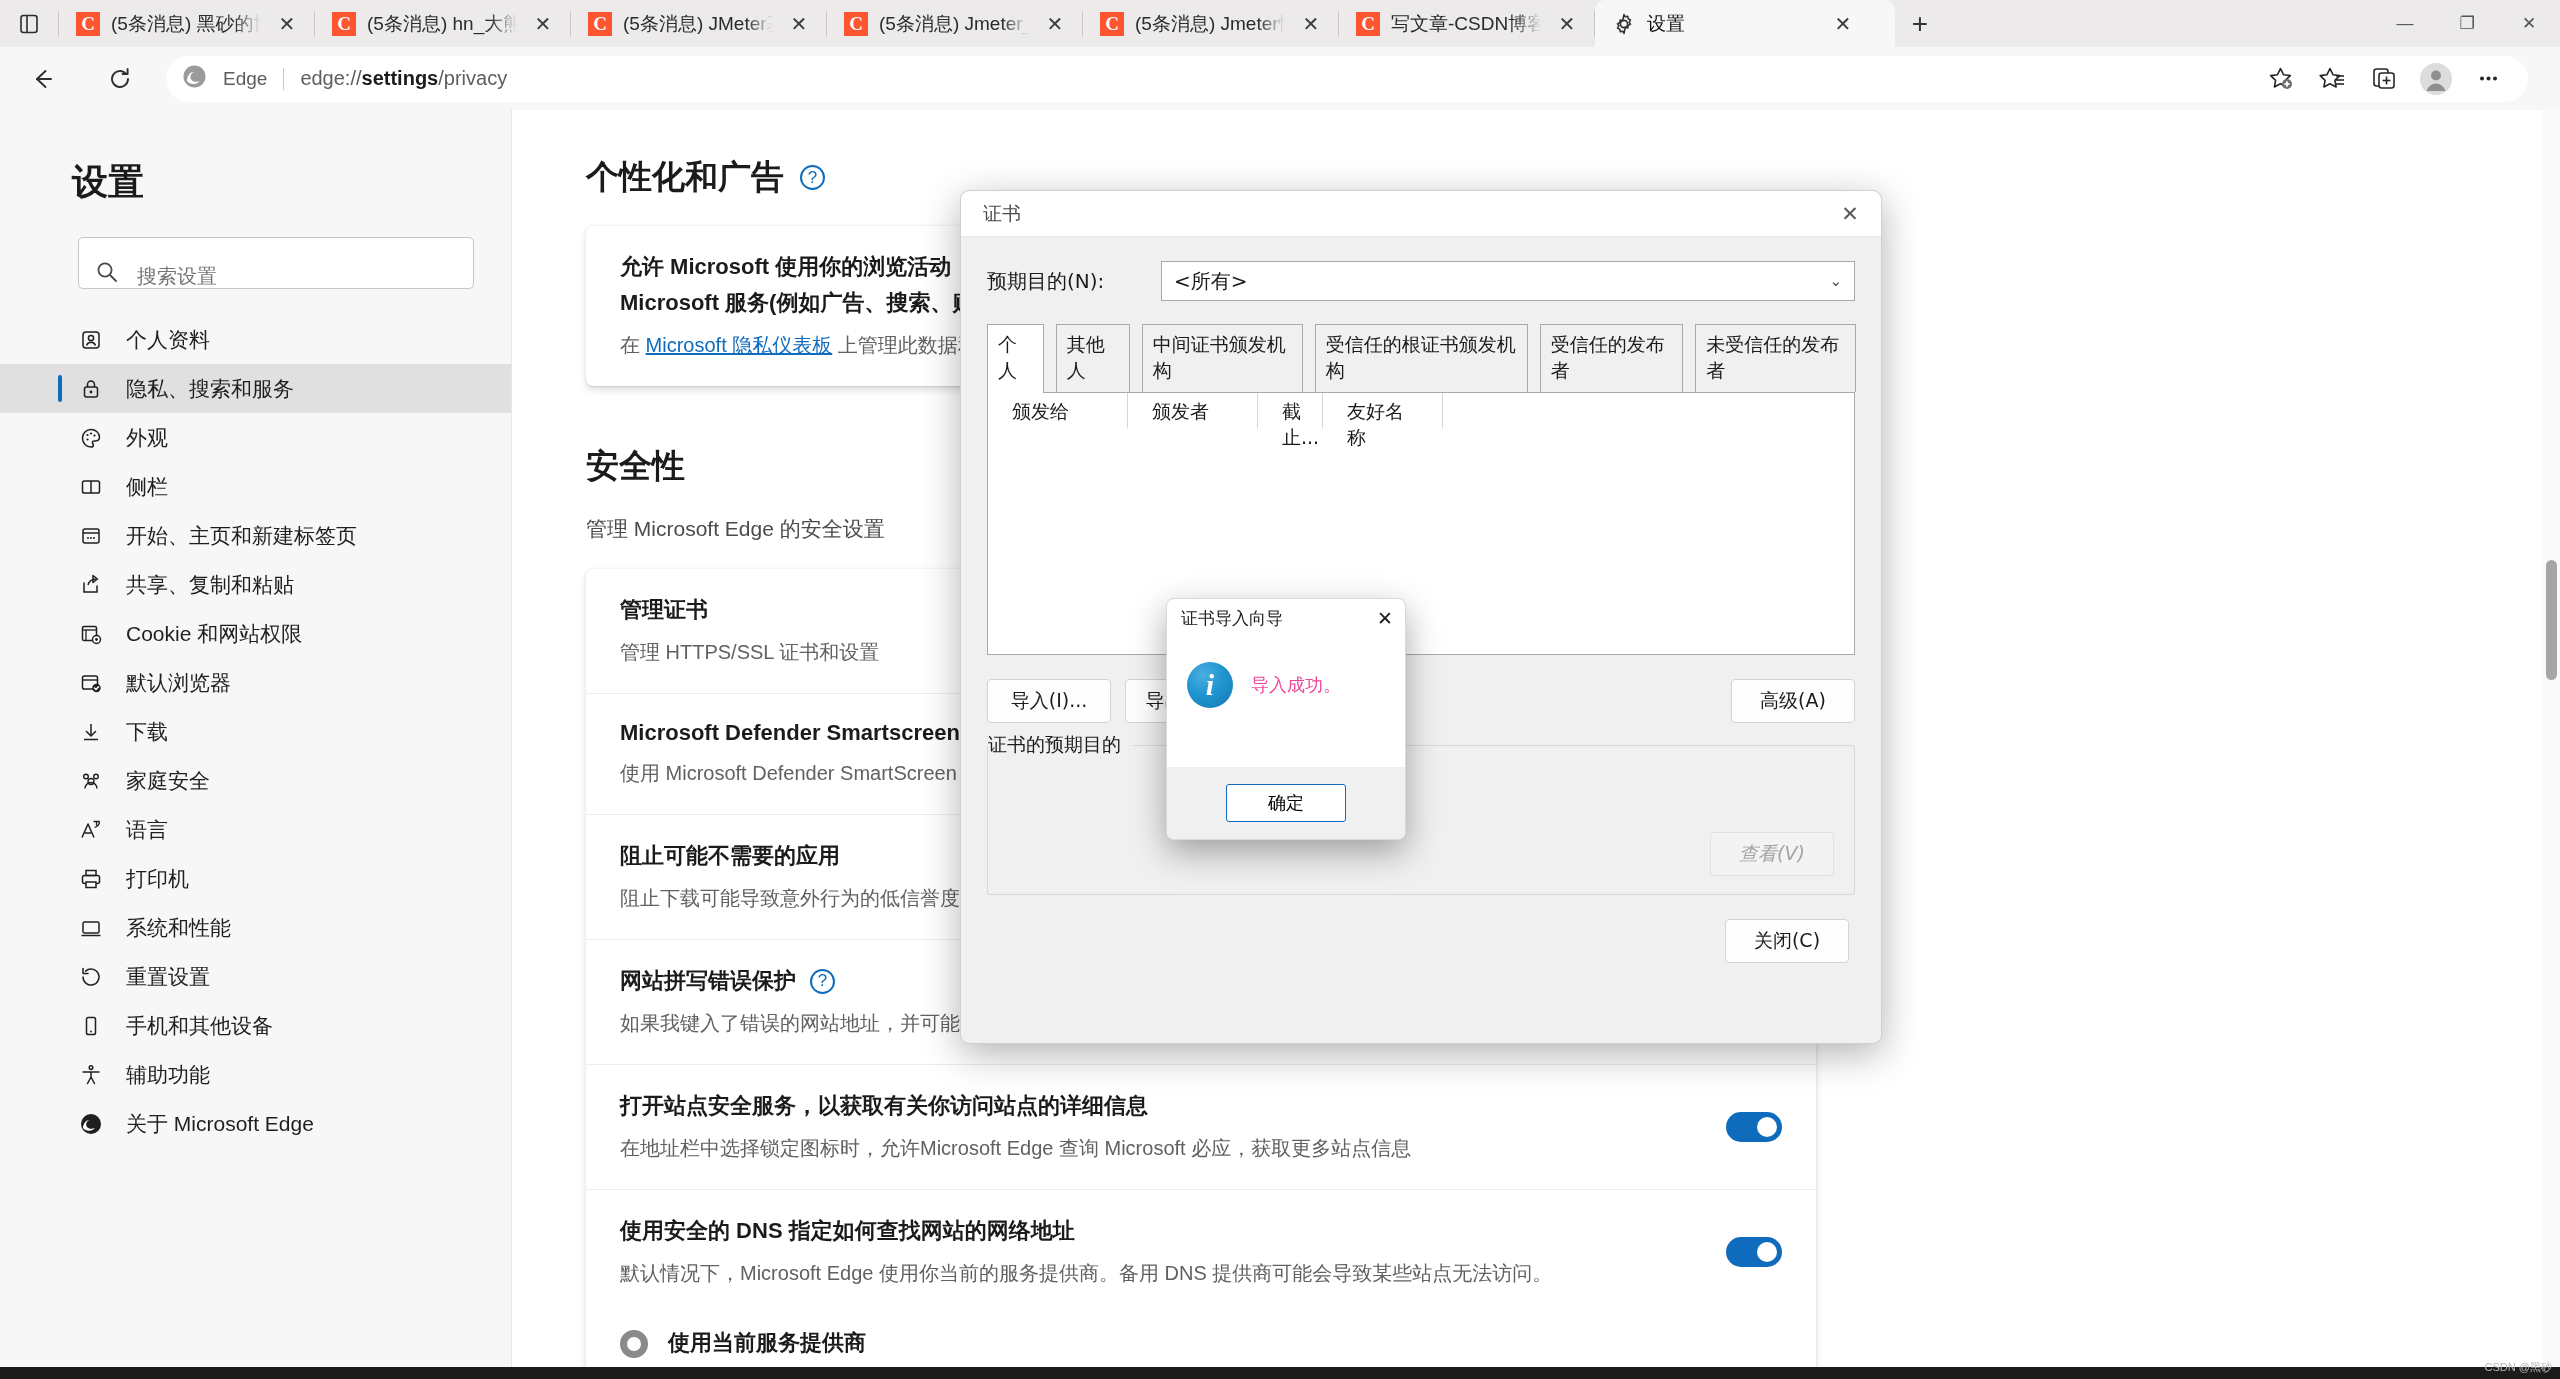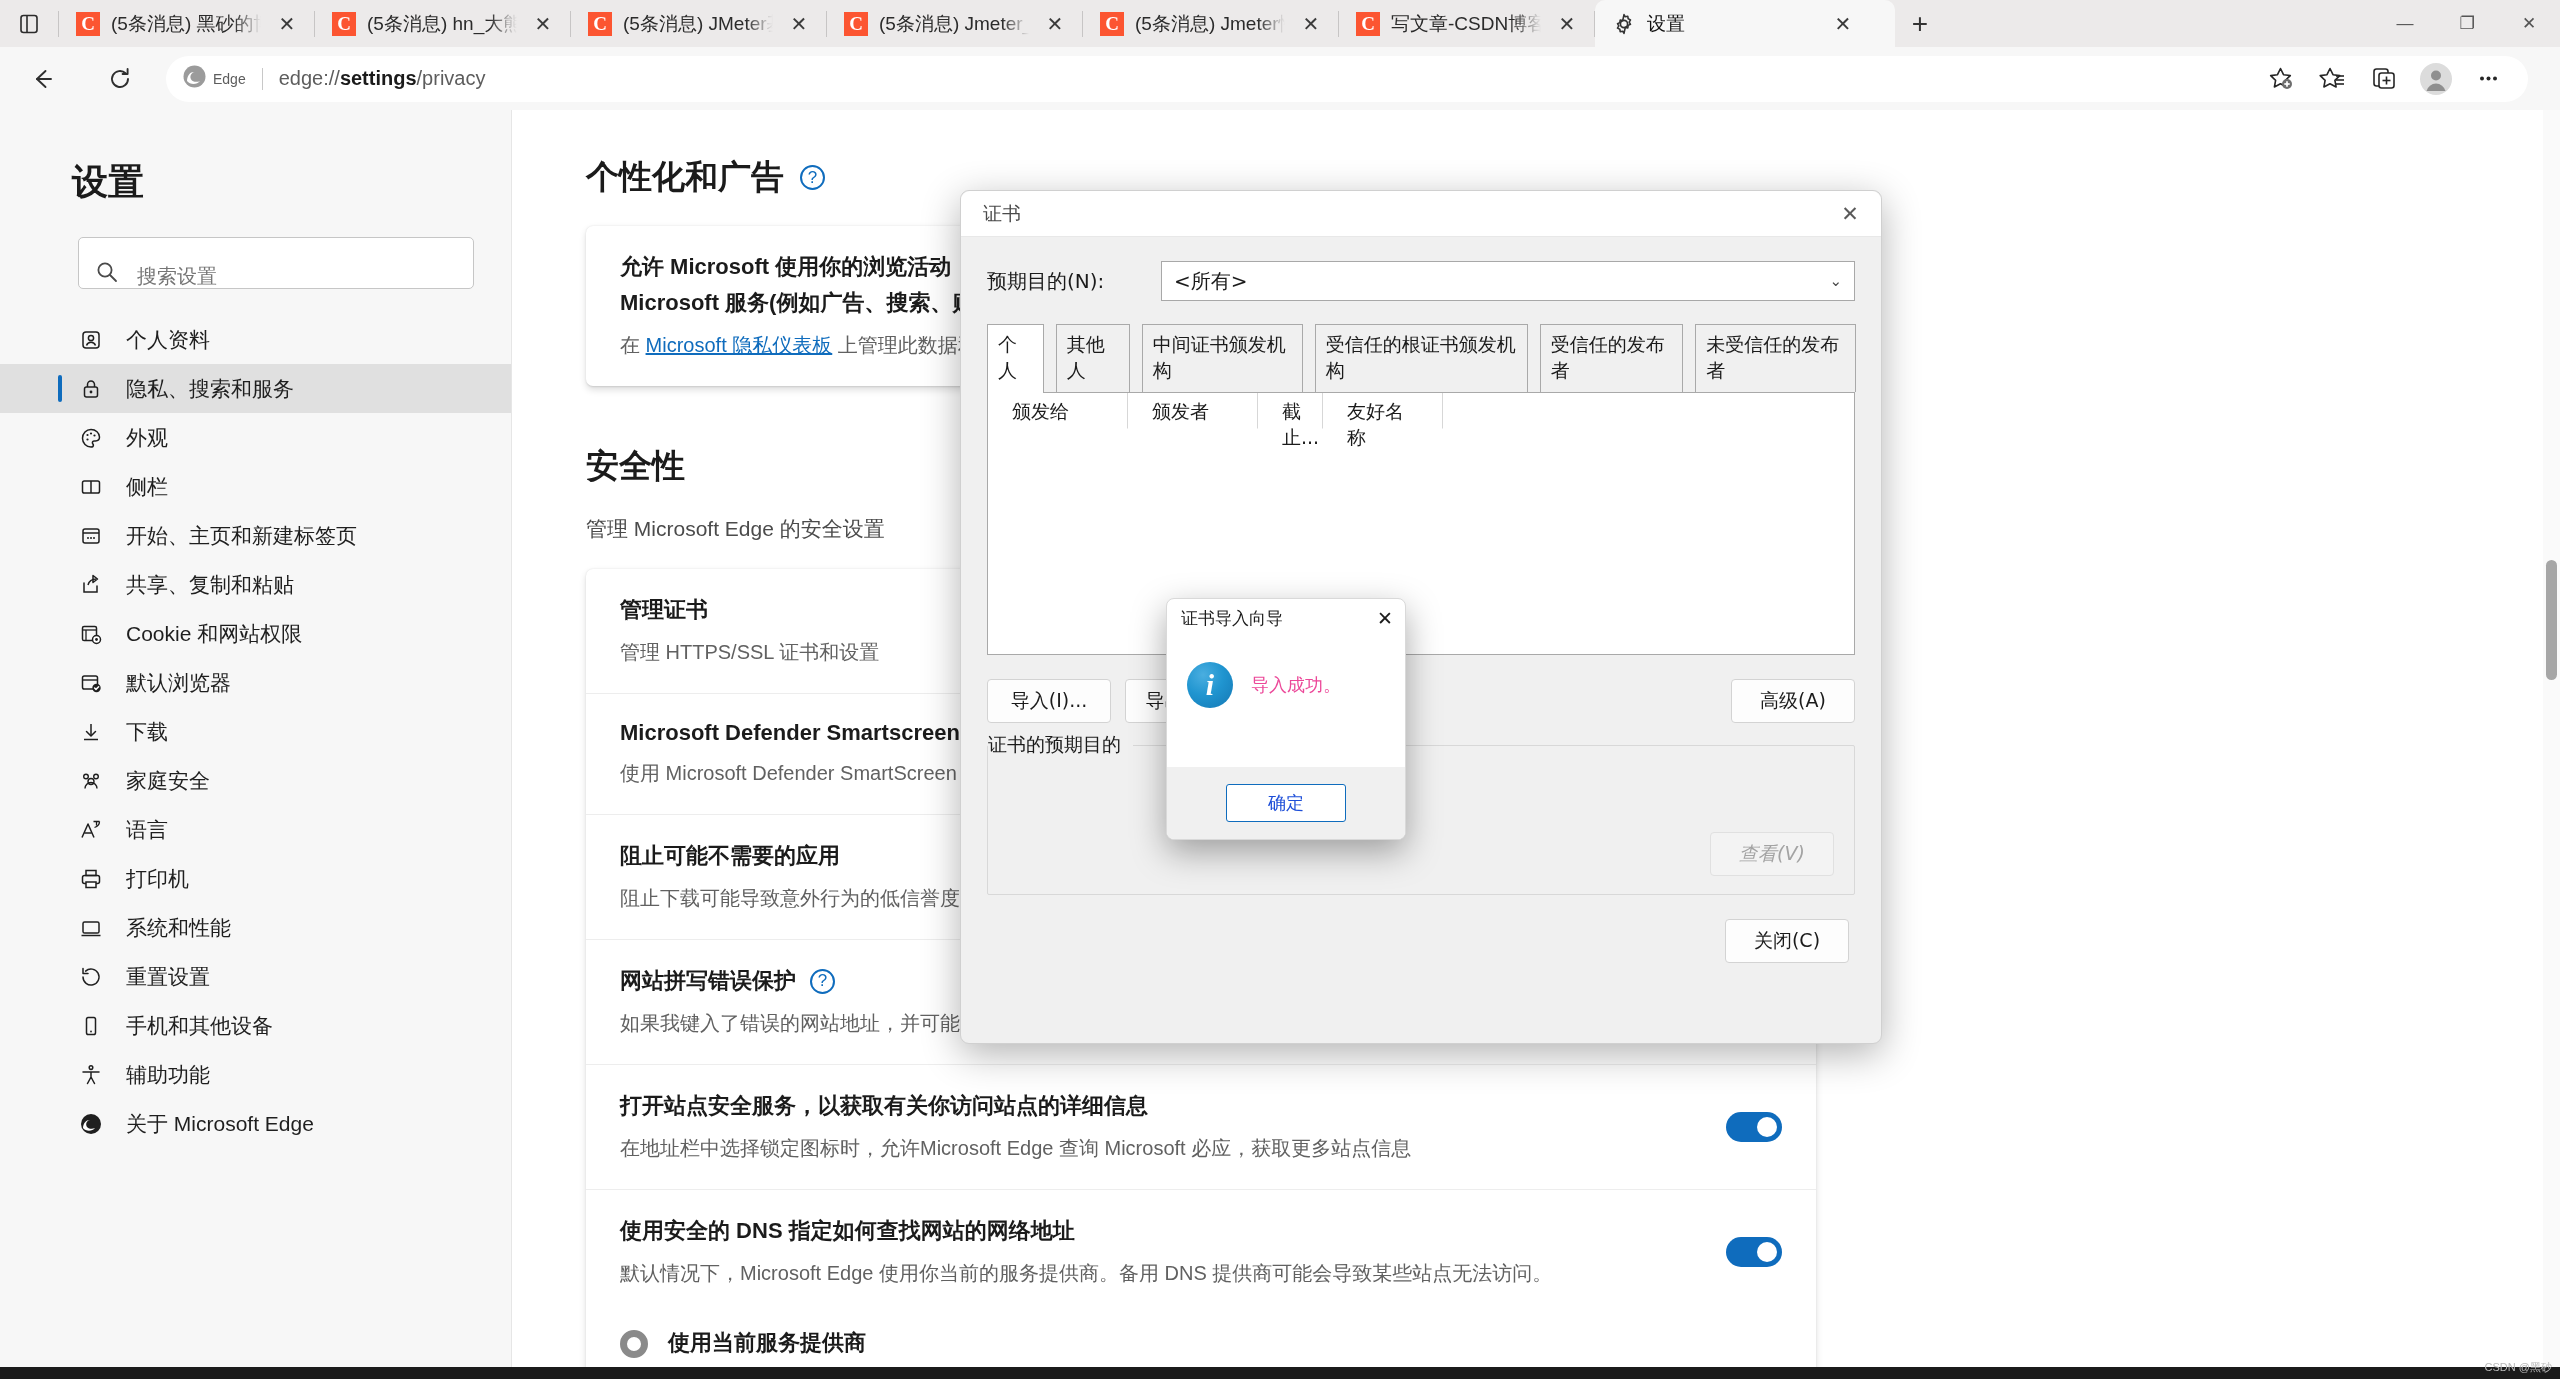--- a/index.html
+++ b/index.html
@@ -60,21 +60,21 @@
   }
   .navbtn {
     width: 48px; height: 48px; border-radius: 6px; display: flex;
     align-items: center; justify-content: center; color: #2f2f2f;
   }
   .omnibox {
     flex: 1; height: 46px; background: #fff; border-radius: 23px;
     display: flex; align-items: center; padding: 0 16px; margin: 0 14px 0 22px;
     position: relative;
   }
-  .omni-edge-label { font-size: 14px; color: #5d5d5d; margin-left: 6px; }
+  .omni-edge-label { font-size: 19px; color: #5d5d5d; margin-left: 16px; }
   .omni-div { width: 1px; height: 22px; background: #c8c8c8; margin: 0 16px; }
   .omni-url { font-size: 20px; color: #5d5d5d; }
   .omni-url b { color: #1b1b1b; font-weight: 600; }
   .omni-actions { margin-left: auto; display: flex; align-items: center; gap: 4px; }
   .tb-icon {
     width: 48px; height: 48px; display: flex; align-items: center; justify-content: center;
     color: #262626; border-radius: 8px;
   }
 
   
@@ -236,21 +236,21 @@
     display: flex; align-items: center; justify-content: center;
     font-family: "Liberation Serif", serif; flex: 0 0 auto;
   }
   .wiz-msg .txt { font-size: 18px; color: #ec4899; }
   .wiz-footer {
     position: absolute; bottom: 0; left: 0; right: 0; height: 72px;
     background: #f0f0f0; display: flex; align-items: center; justify-content: center;
   }
   .wiz-ok {
     width: 120px; height: 38px; background: #fff; border: 1px solid #0f6cbd;
-    border-radius: 3px; font-size: 18px; color: #1d4ed8;
+    border-radius: 3px; font-size: 18px; color: #000000;
     display: flex; align-items: center; justify-content: center;
   }
   .watermark {
     position: absolute; right: 8px; bottom: 4px; font-size: 11px; color: #b9b9b9;
   }
   .taskbar { position: absolute; left: 0; bottom: 0; width: 2560px; height: 12px; background: #1b1b1b; }
 </style>
 </head>
 <body>
 

